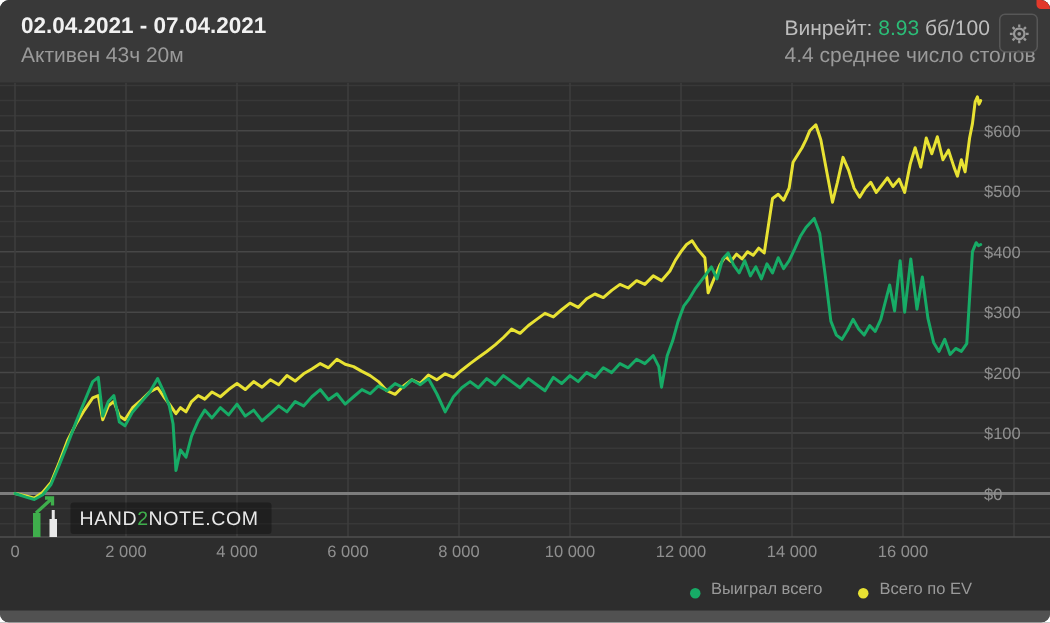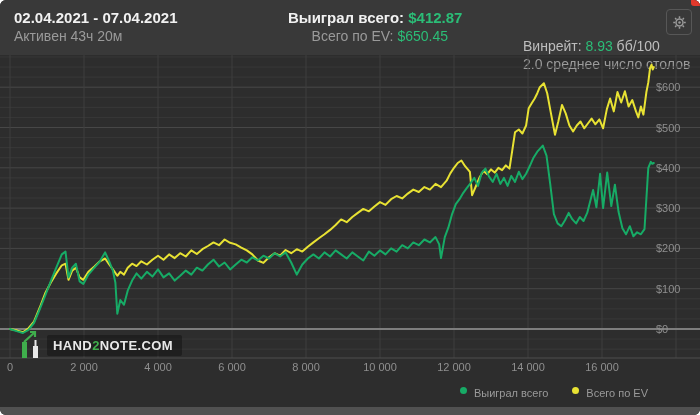--- a/index.html
+++ b/index.html
@@ -10,76 +10,72 @@
     font-family:"Liberation Sans",sans-serif;
   }
   
   .header{position:absolute;top:0;left:0;width:700px;height:55px;background:#393939;}
   .stat{position:absolute;top:9px;}
   .stat .main{font-size:15px;font-weight:bold;color:#f1f1f1;line-height:18px;white-space:nowrap;}
   .stat .sub{font-size:14px;color:#9a9a9a;line-height:15px;margin-top:2px;white-space:nowrap;}
   .stat-dates{left:14px;}
   .stat-hands{left:188px;}
   .stat-won{left:288px;width:160px;text-align:right;}
-  .stat-winrate{left:523px;margin-top:28px;}
+  .stat-winrate{left:523px;}
   .stat-winrate .main{font-size:14px;font-weight:normal;color:#bdbdbd;}
   .green-txt{color:#2bbd77;}
   .gear-btn{
     position:absolute;top:9px;right:8px;width:26px;height:26px;
     border:1px solid #575757;border-radius:4px;background:transparent;
     display:flex;align-items:center;justify-content:center;cursor:pointer;padding:0;
   }
   .close-fragment{
     position:absolute;top:0;right:0;width:9px;height:6px;background:#e2392b;
     border-bottom-left-radius:3px;
   }
   
   .chart-area{position:absolute;top:55px;left:0;width:700px;height:323px;}
   svg{display:block;}
   svg text{font-family:"Liberation Sans",sans-serif;}
   .logo{
     position:absolute;left:20px;top:274px;display:flex;align-items:center;
   }
   .logo-text{
     background:rgba(15,15,15,0.45);padding:3px 9px 3px 6px;border-radius:2px;
-    font-size:13px;font-weight:bold;color:#e9e9e9;letter-spacing:0.4px;white-space:nowrap;
+    font-size:13px;font-weight:normal;color:#e9e9e9;letter-spacing:0.4px;white-space:nowrap;
   }
   .logo-text .n2{color:#3fae4c;}
   
   .legend{
     position:absolute;top:378px;left:0;width:700px;height:29px;
     display:flex;align-items:center;justify-content:flex-end;gap:24px;padding-right:52px;
   }
-  .legend-item{display:flex;align-items:flex-start;gap:7px;cursor:pointer;}
+  .legend-item{display:flex;align-items:flex-end;gap:7px;cursor:pointer;}
   .legend-dot{width:7px;height:7px;border-radius:50%;}
   .legend-label{font-size:11px;color:#9a9a9a;}
   
   .bottom-bar{position:absolute;bottom:0;left:0;width:700px;height:8px;background:#515151;}
 </style>
 </head>
 <body>
 
 <div class="window">
 
   <div class="header">
 
     <div class="stat stat-dates">
       <div class="main">02.04.2021 - 07.04.2021</div>
       <div class="sub">Активен 43ч 20м</div>
     </div>
 
 
-    <div class="stat stat-won">
-      <div class="main"><span>Выиграл всего: </span><span class="green-txt">$412.87</span></div>
-      <div class="sub"><span>Всего по EV: </span><span class="green-txt">$650.45</span></div>
-    </div>
 
     <div class="stat stat-winrate">
       <div class="main"><span>Винрейт: </span><span class="green-txt">8.93</span><span> бб/100</span></div>
-      <div class="sub">2.0 среднее число столов</div>
+      <div class="sub">4.4 среднее число столов</div>
     </div>
 
     <button class="gear-btn">
       <span>
         <svg width="15" height="15" viewBox="0 0 24 24">
           <g stroke="#9a9a9a" stroke-width="2.4" fill="none">
             <circle cx="12" cy="12" r="5.6"></circle>
             <line x1="19" y1="12" x2="22" y2="12"></line>
             <line x1="16.95" y1="16.95" x2="19.07" y2="19.07"></line>
             <line x1="12" y1="19" x2="12" y2="22"></line>

